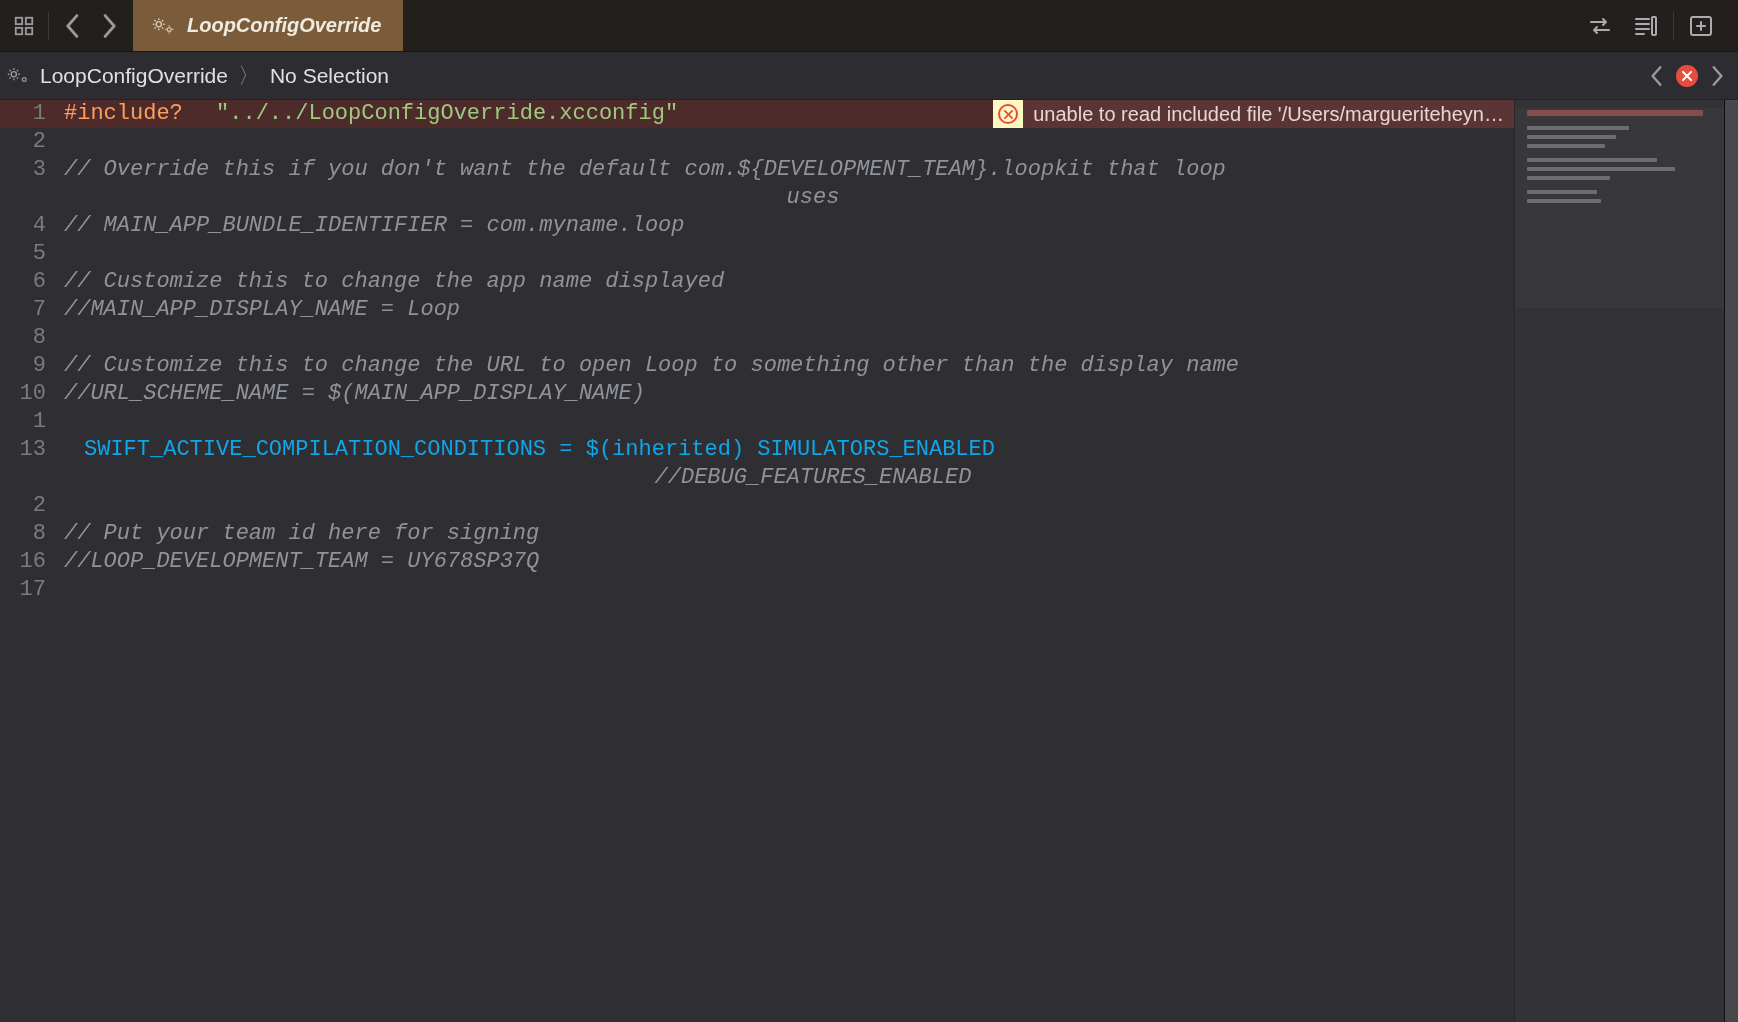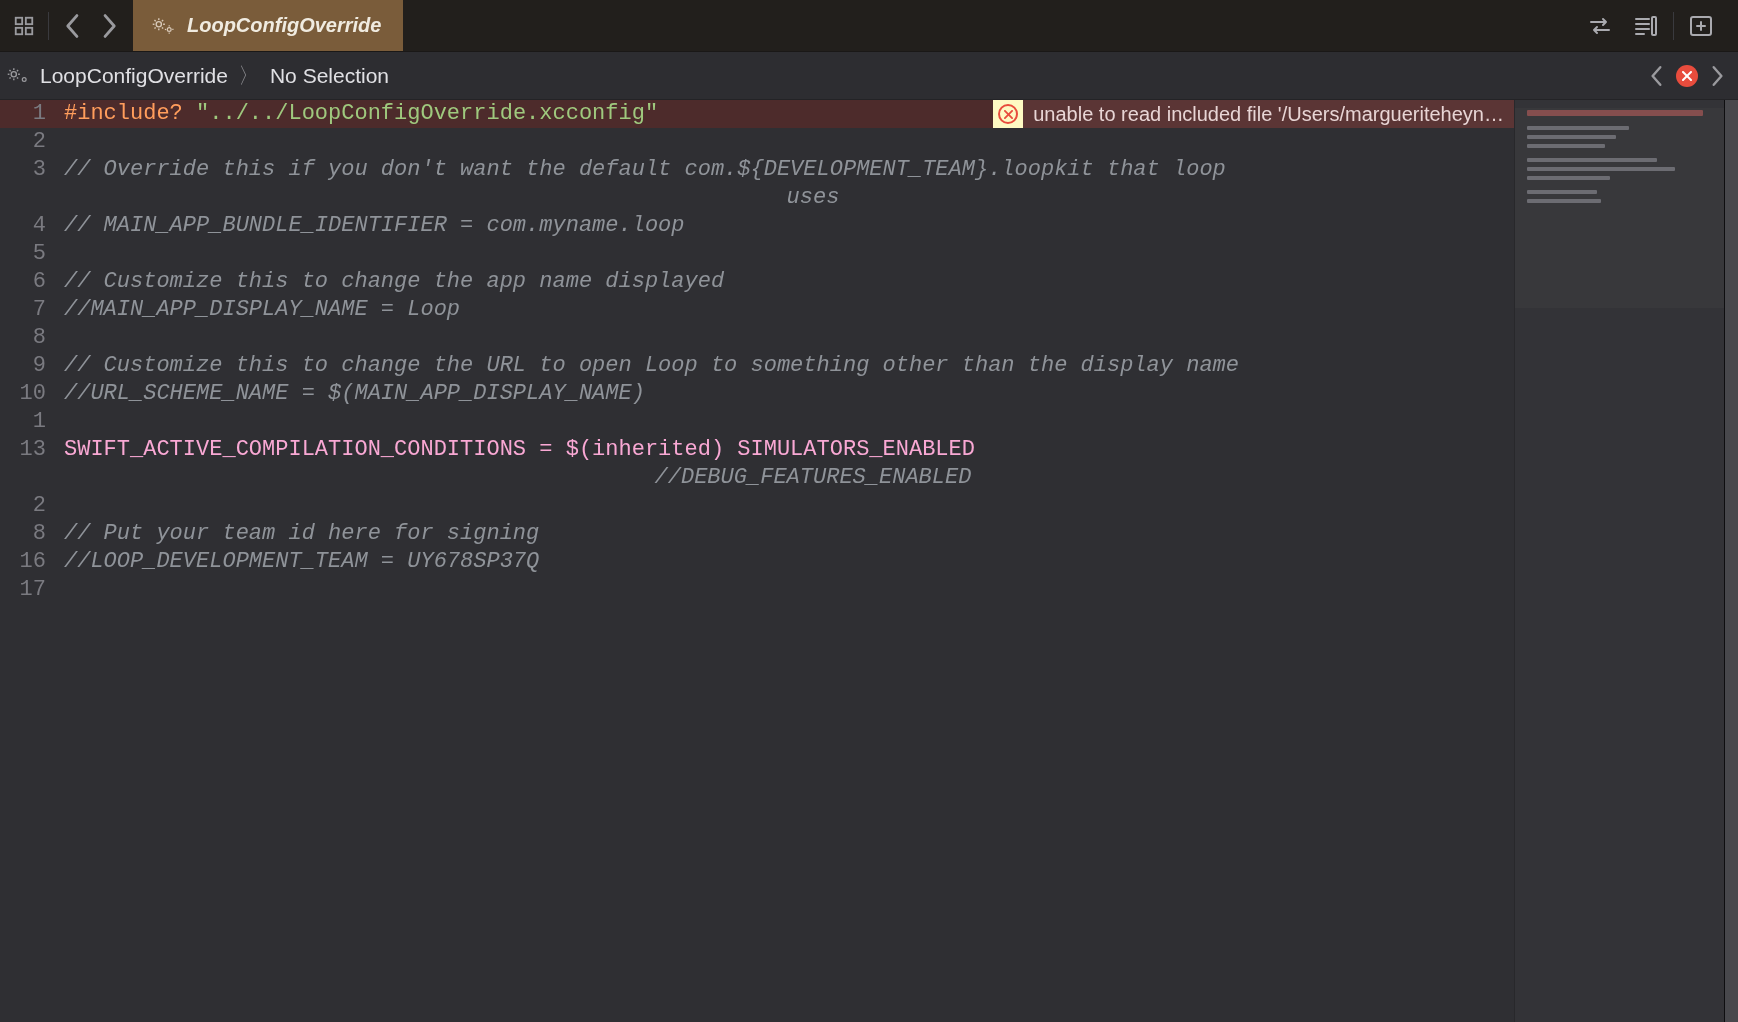--- a/index.html
+++ b/index.html
@@ -204,21 +204,21 @@
       background: #4d2b2b;
     }
     
     .line-error .line-content {
       display: flex;
     }
     
     .tok-orange { color: #ff9d5c; }
     .tok-green { color: #9fc97e; }
     .tok-comment { color: #8f9399; font-style: italic; }
-    .tok-normal { color: #f9a8d4; }
+    .tok-normal { color: #0ea5e9; margin-left: 20px; }
     
     .inline-error {
       margin-left: auto;
       display: flex;
       align-items: center;
       background: #fef9c3;
       height: 28px;
     }
     
     .inline-error-icon {

